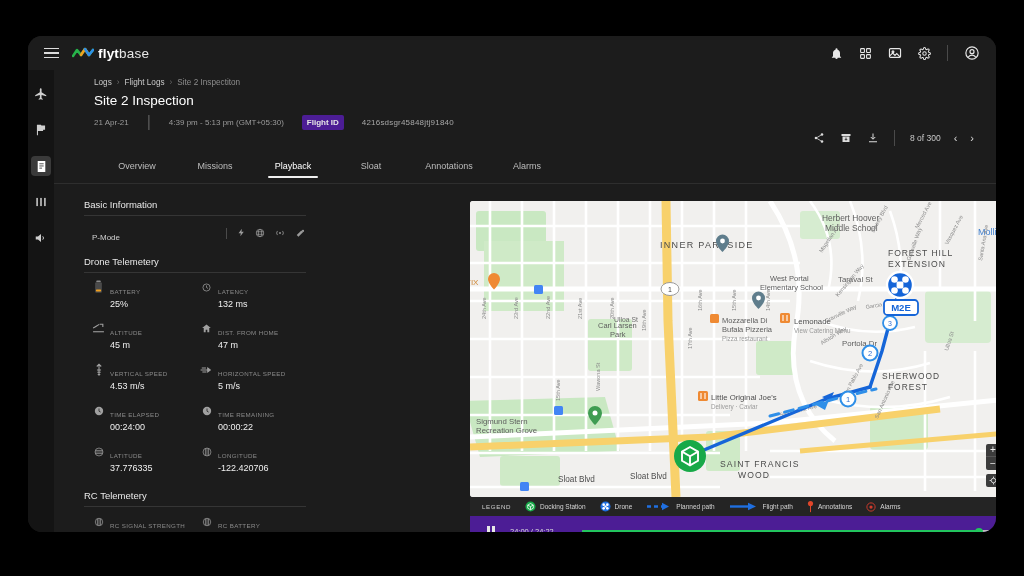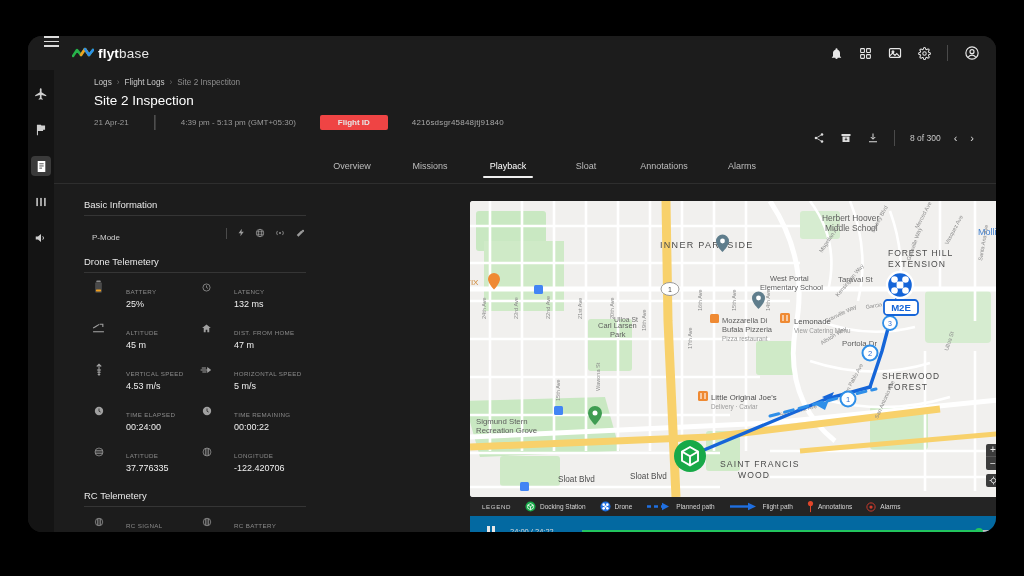--- a/index.html
+++ b/index.html
@@ -9,21 +9,21 @@
     font-family: "Liberation Sans", sans-serif;
   }
   .device {
     position: absolute; left: 28px; top: 36px;
     width: 968px; height: 496px;
     background: #1c1c1c; border-radius: 14px; overflow: hidden;
   }
   
   .topbar {
     position: absolute; left: 0; top: 0; width: 968px; height: 34px;
-    background: #1c1c1c; display: flex; 
+    background: #1c1c1c; display: flex; align-items: center;
   }
   .burger { width: 34px; display: flex; flex-direction: column; gap: 3px;
     align-items: center; margin-left: 6px; cursor: pointer; }
   .burger i { display: block; width: 15px; height: 1.6px; background: #dcdcdc; }
   .logo { display: flex; align-items: center; gap: 4px; margin-left: 4px; }
   .logo svg { display: block; }
   .logo-txt { font-size: 13.5px; color: #fff; letter-spacing: .2px; }
   .logo-txt b { font-weight: 700; }
   .logo-txt span { font-weight: 400; color: #e8e8e8; }
   .top-icons { margin-left: auto; display: flex; align-items: center;
@@ -45,60 +45,59 @@
   .pagehead {
     position: absolute; left: 26px; top: 34px; width: 942px; height: 88px;
     background: #1c1c1c; padding: 8px 0 0 40px;
   }
   .bcrumb { font-size: 8.2px; color: #8d8d8d; display: flex; gap: 5px;
     align-items: center; }
   .bcrumb a { color: #c9c9c9; text-decoration: none; cursor: pointer; }
   .bcrumb .sep { color: #6d6d6d; }
   .bcrumb .cur { color: #8d8d8d; }
   .ptitle { font-size: 13.5px; color: #fff; margin-top: 6px; font-weight: 400; }
-  .metarow { display: flex; align-items: center; gap: 24px; margin-top: 5px; }
+  .metarow { display: flex; align-items: center; gap: 18px; margin-top: 5px; }
   .metatxt { font-size: 8px; color: #9a9a9a; }
   .metabar { color: #5a5a5a; }
-  .fidchip { background: #ef4444; color: #e6e6e6; font-size: 8px;
-    padding: 3px 18px; border-radius: 2px; font-weight: 700; }
+  .fidchip { background: #4c1d95; color: #e6e6e6; font-size: 8px;
+    padding: 3px 5px; border-radius: 2px; font-weight: 700; }
   .fidval { font-size: 8px; color: #a8a8a8; letter-spacing: .2px; }
   .headtools { position: absolute; right: 22px; top: 60px;
     display: flex; align-items: center; gap: 15px; }
   .headtools .ic { color: #dcdcdc; display: flex; cursor: pointer; }
   .pager { font-size: 8.5px; color: #c8c8c8; display: flex;
     align-items: center; gap: 13px; }
   .pager .arw { color: #d8d8d8; cursor: pointer; font-size: 11px; }
 
   
   .tabs {
     position: absolute; left: 26px; top: 122px; width: 942px; height: 26px;
     background: #1c1c1c; display: flex; align-items: flex-start;
     padding-left: 44px; gap: 0;
     border-bottom: 1px solid #2e2e2e;
-    justify-content: center;
   }
   .tab { font-size: 9px; color: #bdbdbd; padding: 3px 0 7px 0;
     width: 78px; text-align: center; cursor: pointer; position: relative; }
   .tab.active { color: #fff; }
   .tab.active:after { content: ""; position: absolute; left: 14px; right: 14px;
     bottom: 0; height: 2px; background: #f0f0f0; border-radius: 1px; }
 
   
   .panel { position: absolute; left: 56px; top: 163px; width: 222px; }
   .sect-h { font-size: 9.5px; color: #e8e8e8; padding-bottom: 5px; }
   .sect-line { height: 1px; background: #353535; margin-bottom: 6px; }
   .pmode-row { display: flex; align-items: flex-end; height: 20px; }
   .pmode-lbl { font-size: 8px; color: #d0d0d0; padding-left: 8px; }
   .pmode-icons { margin-left: auto; display: flex; align-items: center;
     gap: 9px; color: #9b9b9b; }
   .pmode-icons .vb { width: 1px; height: 11px; background: #4a4a4a;
     margin-right: 1px; }
   .tgrid { display: grid; grid-template-columns: 108px 114px;
     row-gap: 11px; margin-top: 7px; padding-left: 8px; }
-  .tcell { display: flex; gap: 21px; align-items: flex-start; }
+  .tcell { display: flex; gap: 5px; align-items: flex-start; }
   .tico { width: 13px; min-width: 13px; height: 15px; display: flex;
     align-items: center; justify-content: center; color: #a0a0a0; }
   .tlbl { font-size: 6.2px; color: #8a8a8a; letter-spacing: .35px;
     line-height: 8px; }
   .tval { font-size: 9px; color: #f0f0f0; line-height: 11px; margin-top: 1px; }
 
   
   .mapwrap { position: absolute; left: 442px; top: 165px;
     width: 538px; height: 296px; overflow: hidden;
     border-radius: 3px; background: #eaeaea; }
@@ -116,21 +115,21 @@
   
   .legend { position: absolute; left: 442px; top: 461px;
     width: 538px; height: 19px; background: #242424;
     display: flex; align-items: center; padding-left: 12px; gap: 14px; }
   .lg-title { font-size: 6.2px; color: #cfcfcf; letter-spacing: .6px; }
   .lg-item { display: flex; align-items: center; gap: 4px;
     font-size: 6.5px; color: #d5d5d5; cursor: default; }
 
   
   .playbar { position: absolute; left: 442px; top: 480px;
-    width: 538px; height: 31px; background: #0369a1;
+    width: 538px; height: 31px; background: #4c1d95;
     display: flex; align-items: center; padding: 0 12px; gap: 10px; }
   .ppause { width: 18px; height: 18px; display: flex; gap: 2.5px;
     align-items: center; justify-content: center; cursor: pointer; }
   .ppause i { width: 3px; height: 11px; background: #e8e8e8; display: block; }
   .ptime { font-size: 7.5px; color: #dcdcdc; min-width: 62px; }
   .ptrack { flex: 1; height: 3.5px; background: #bdbdbd; border-radius: 2px;
     position: relative; cursor: pointer; }
   .pfill { position: absolute; left: 0; top: 0; height: 100%;
     background: #22c55e; border-radius: 2px; }
   .pknob { position: absolute; top: 50%; width: 8px; height: 8px;

